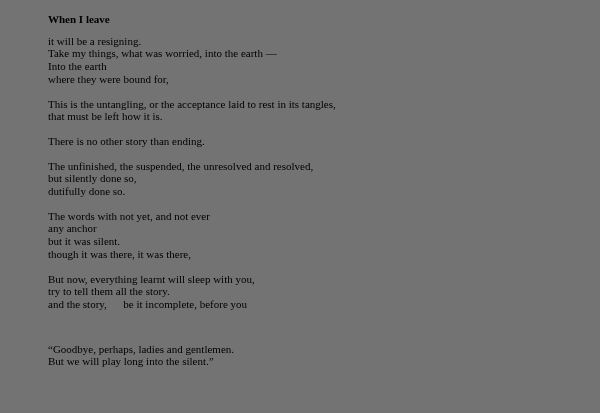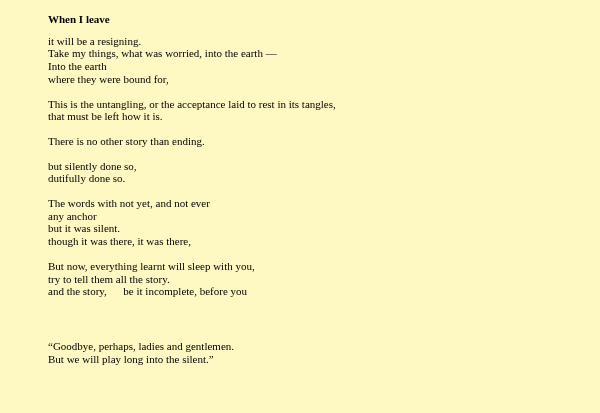--- a/index.html
+++ b/index.html
@@ -10,36 +10,36 @@
   body {
     width: 600px;
     height: 413px;
     overflow: hidden;
   }
   .page {
     box-sizing: border-box;
     width: 600px;
     height: 413px;
     padding: 13px 20px 0 48px;
-    background: #fef9c3;
+    background: #737373;
     color: #000000;
     font-family: "Liberation Serif", "DejaVu Serif", serif;
     font-size: 11px;
     line-height: 12.7px;
   }
   .poem-title {
     font-weight: bold;
     margin: 0 0 9px 0;
     white-space: pre;
   }
   .stanza {
     margin: 0 0 12px 0;
   }
   .stanza.quote-stanza {
-    margin-top: 42px;
+    margin-top: 32px;
   }
   .line {
     white-space: pre;
     margin: 0;
   }
 </style>
 </head>
 <body>
 
 <div class="page">
@@ -56,20 +56,21 @@
   <div class="stanza">
     <div class="line">This is the untangling, or the acceptance laid to rest in its tangles,</div>
     <div class="line">that must be left how it is.</div>
   </div>
 
   <div class="stanza">
     <div class="line">There is no other story than ending.</div>
   </div>
 
   <div class="stanza">
+    <div class="line">The unfinished, the suspended, the unresolved and resolved,</div>
     <div class="line">but silently done so,</div>
     <div class="line">dutifully done so.</div>
   </div>
 
   <div class="stanza">
     <div class="line">The words with not yet, and not ever</div>
     <div class="line">any anchor</div>
     <div class="line">but it was silent.</div>
     <div class="line">though it was there, it was there,</div>
   </div>

